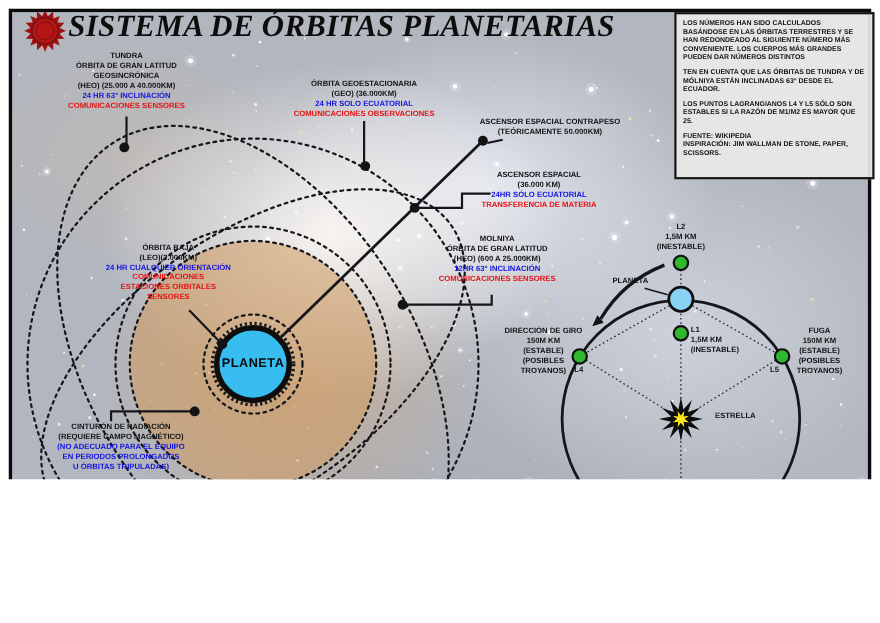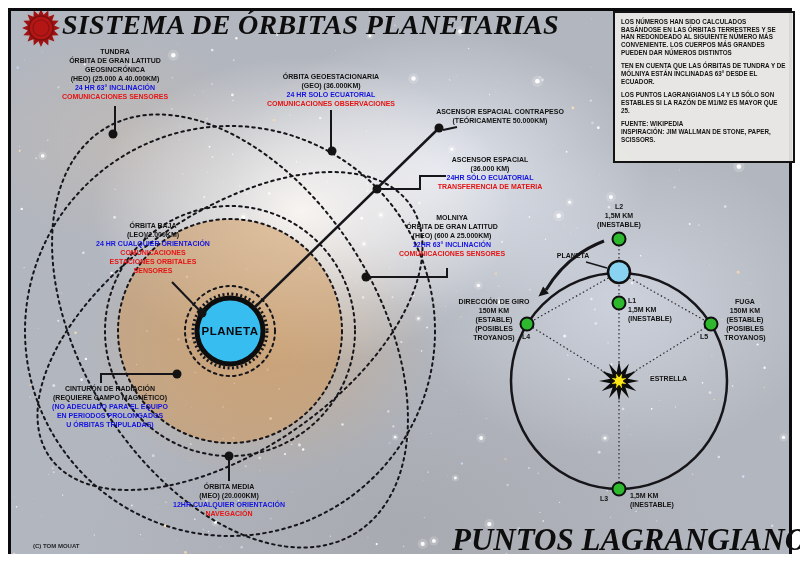--- a/index.html
+++ b/index.html
@@ -1,16 +1,16 @@
 <!DOCTYPE html>
 <html style="--annotation-blue: #1414e0; --annotation-red: #e41414; --radiation-belt: #cf9a60; --planet-fill: #38bdf0; --lagrange-planet-fill: #8ad2f2; --lagrange-point-green: #2eb82e; --star-yellow: #ffe715; --sun-red: #a01212; --sun-core-red: #b41616;"><head>
 <meta charset="utf-8">
 <style>
   html,body{margin:0;padding:0;background:#ffffff;}
-  .page{position:relative;width:800px;height:554px;overflow:hidden;
+  .page{position:relative;width:800px;height:436px;overflow:hidden;
         font-family:"Liberation Sans",sans-serif;background:#ffffff;}
   .starfield{position:absolute;left:8px;top:8px;width:778px;height:544px;
         border:3px solid #0b0b0e;box-sizing:content-box;
         background-color:#b2b6be;
         background-image:
           radial-gradient(ellipse 300px 220px at 290px 200px, rgba(252,248,244,.92), rgba(252,248,244,0) 70%),
           radial-gradient(ellipse 240px 190px at 250px 330px, rgba(214,165,110,.55), rgba(214,165,110,0) 72%),
           radial-gradient(ellipse 300px 200px at 430px 160px, rgba(238,242,252,.78), rgba(238,242,252,0) 70%),
           radial-gradient(ellipse 280px 210px at 610px 290px, rgba(228,232,244,.55), rgba(228,232,244,0) 75%),
           radial-gradient(ellipse 200px 150px at 110px 130px, rgba(205,190,175,.45), rgba(205,190,175,0) 70%),

